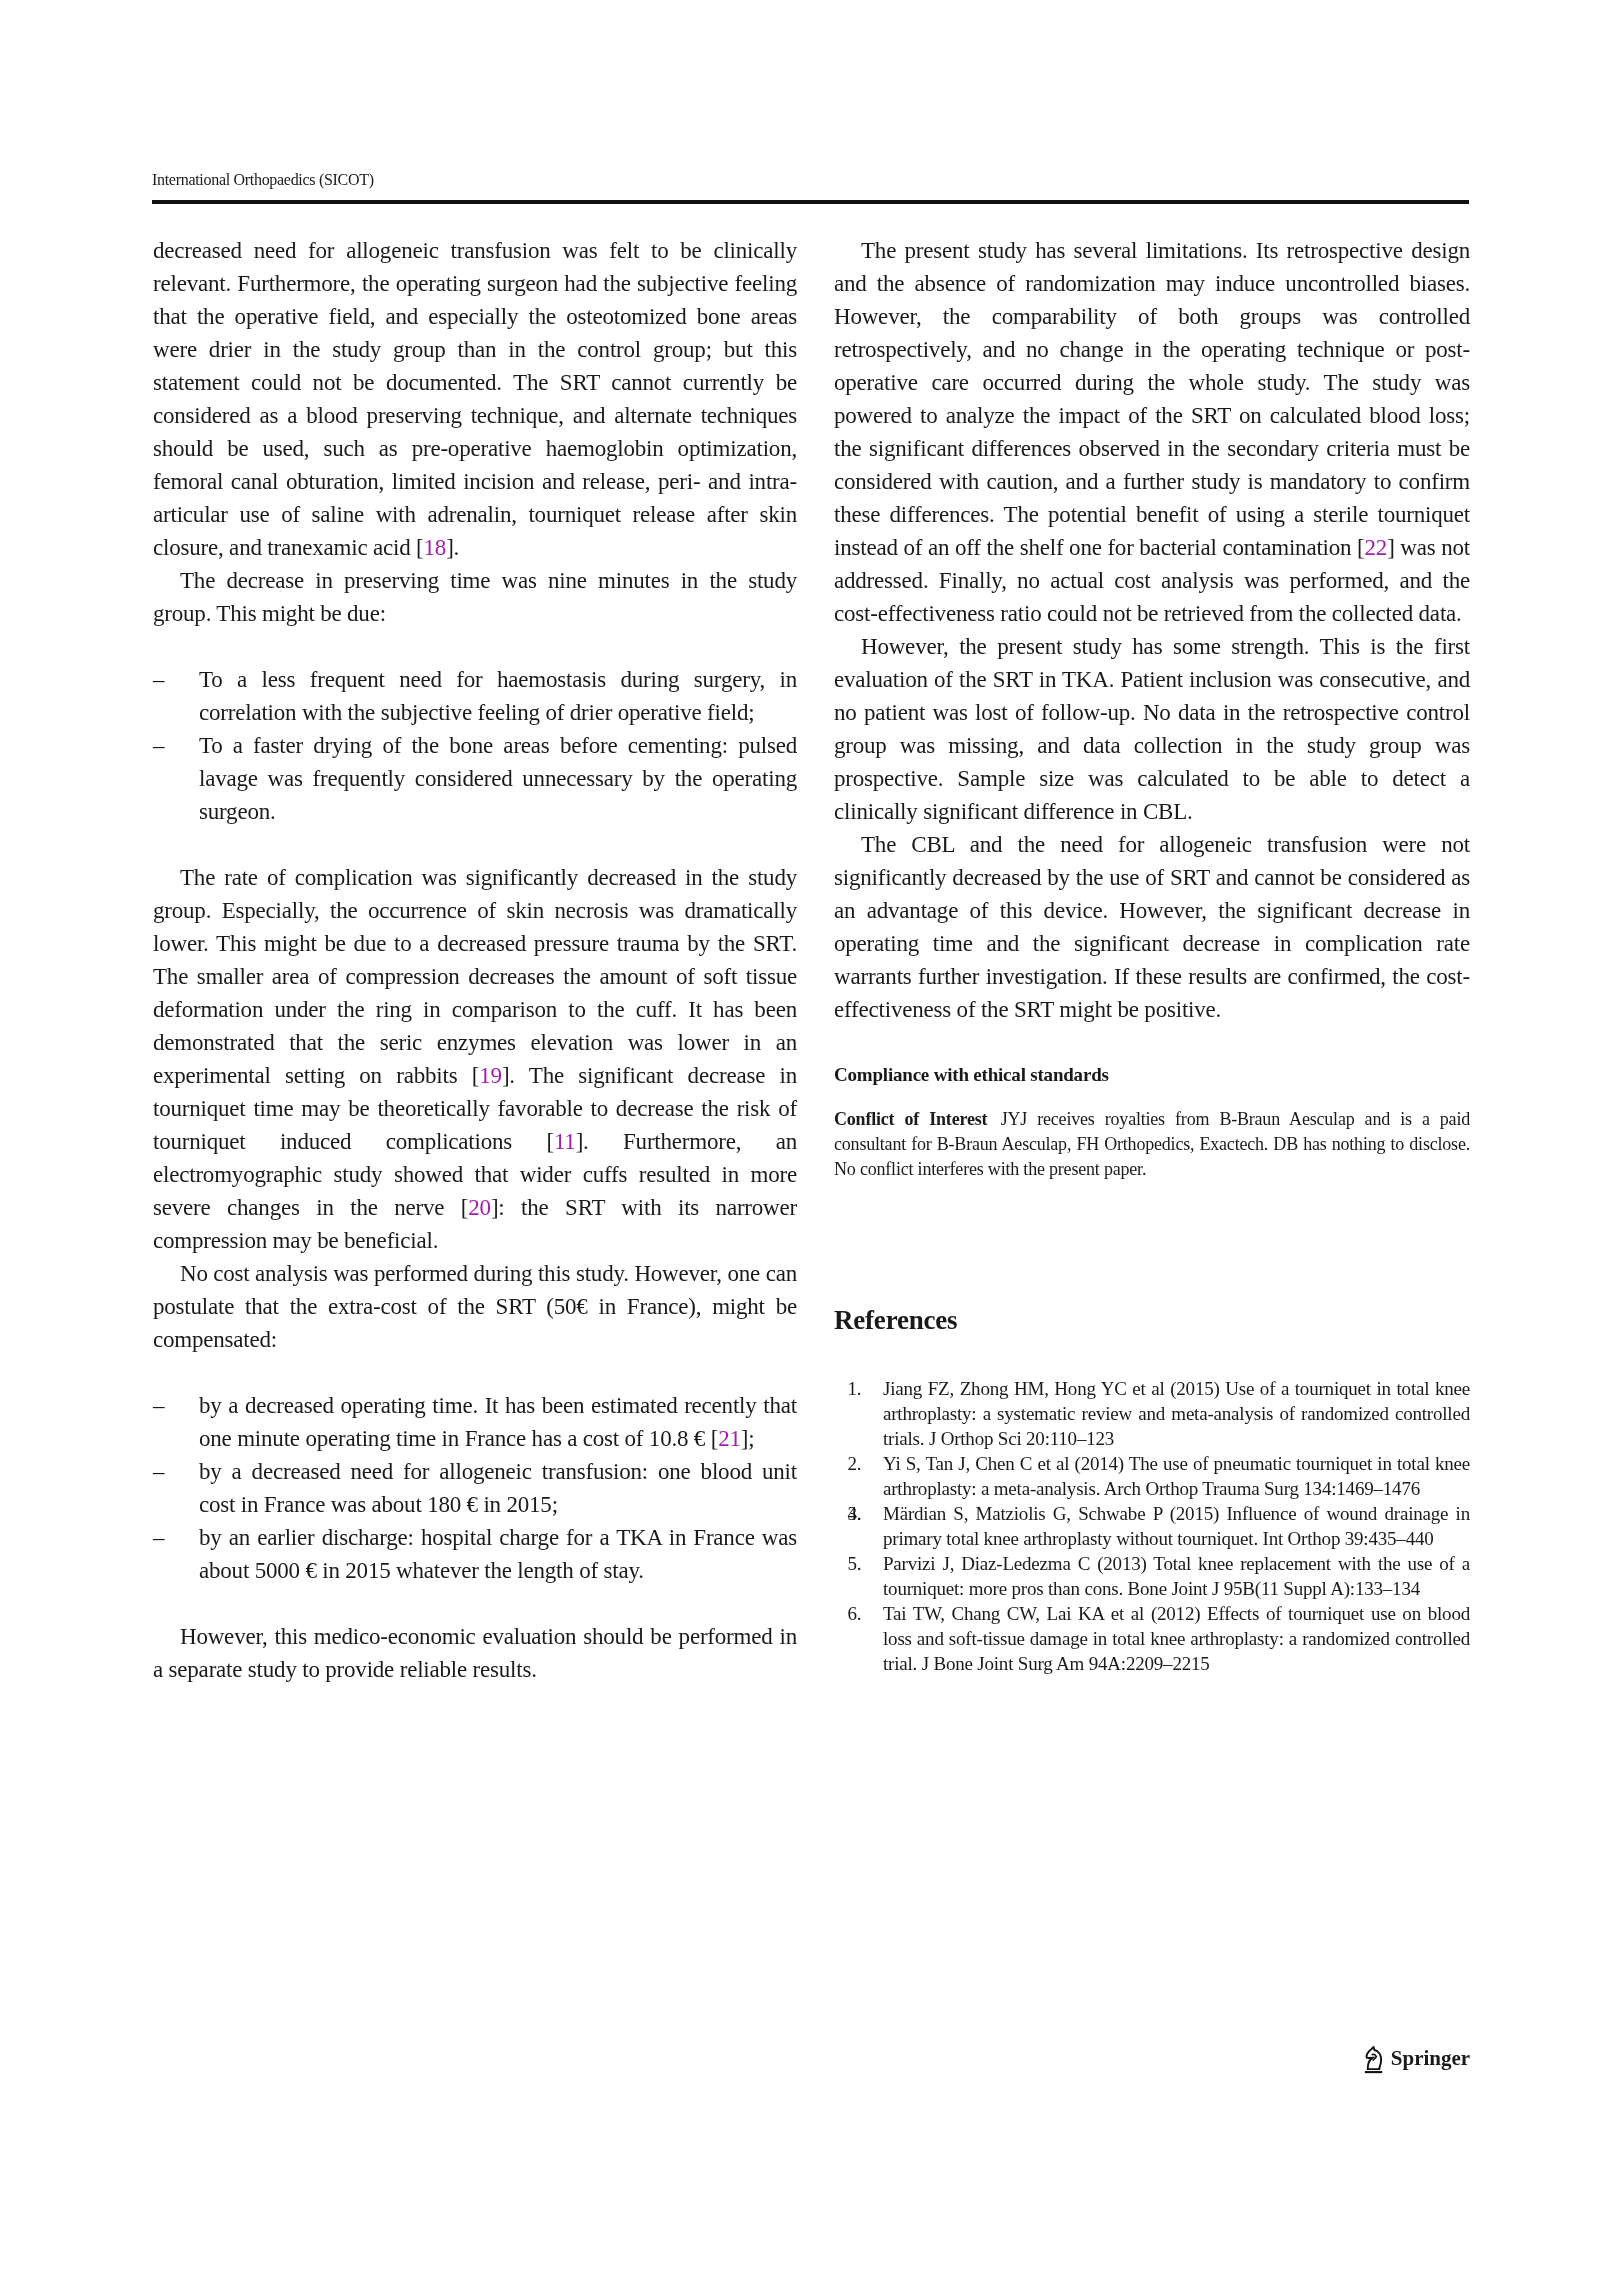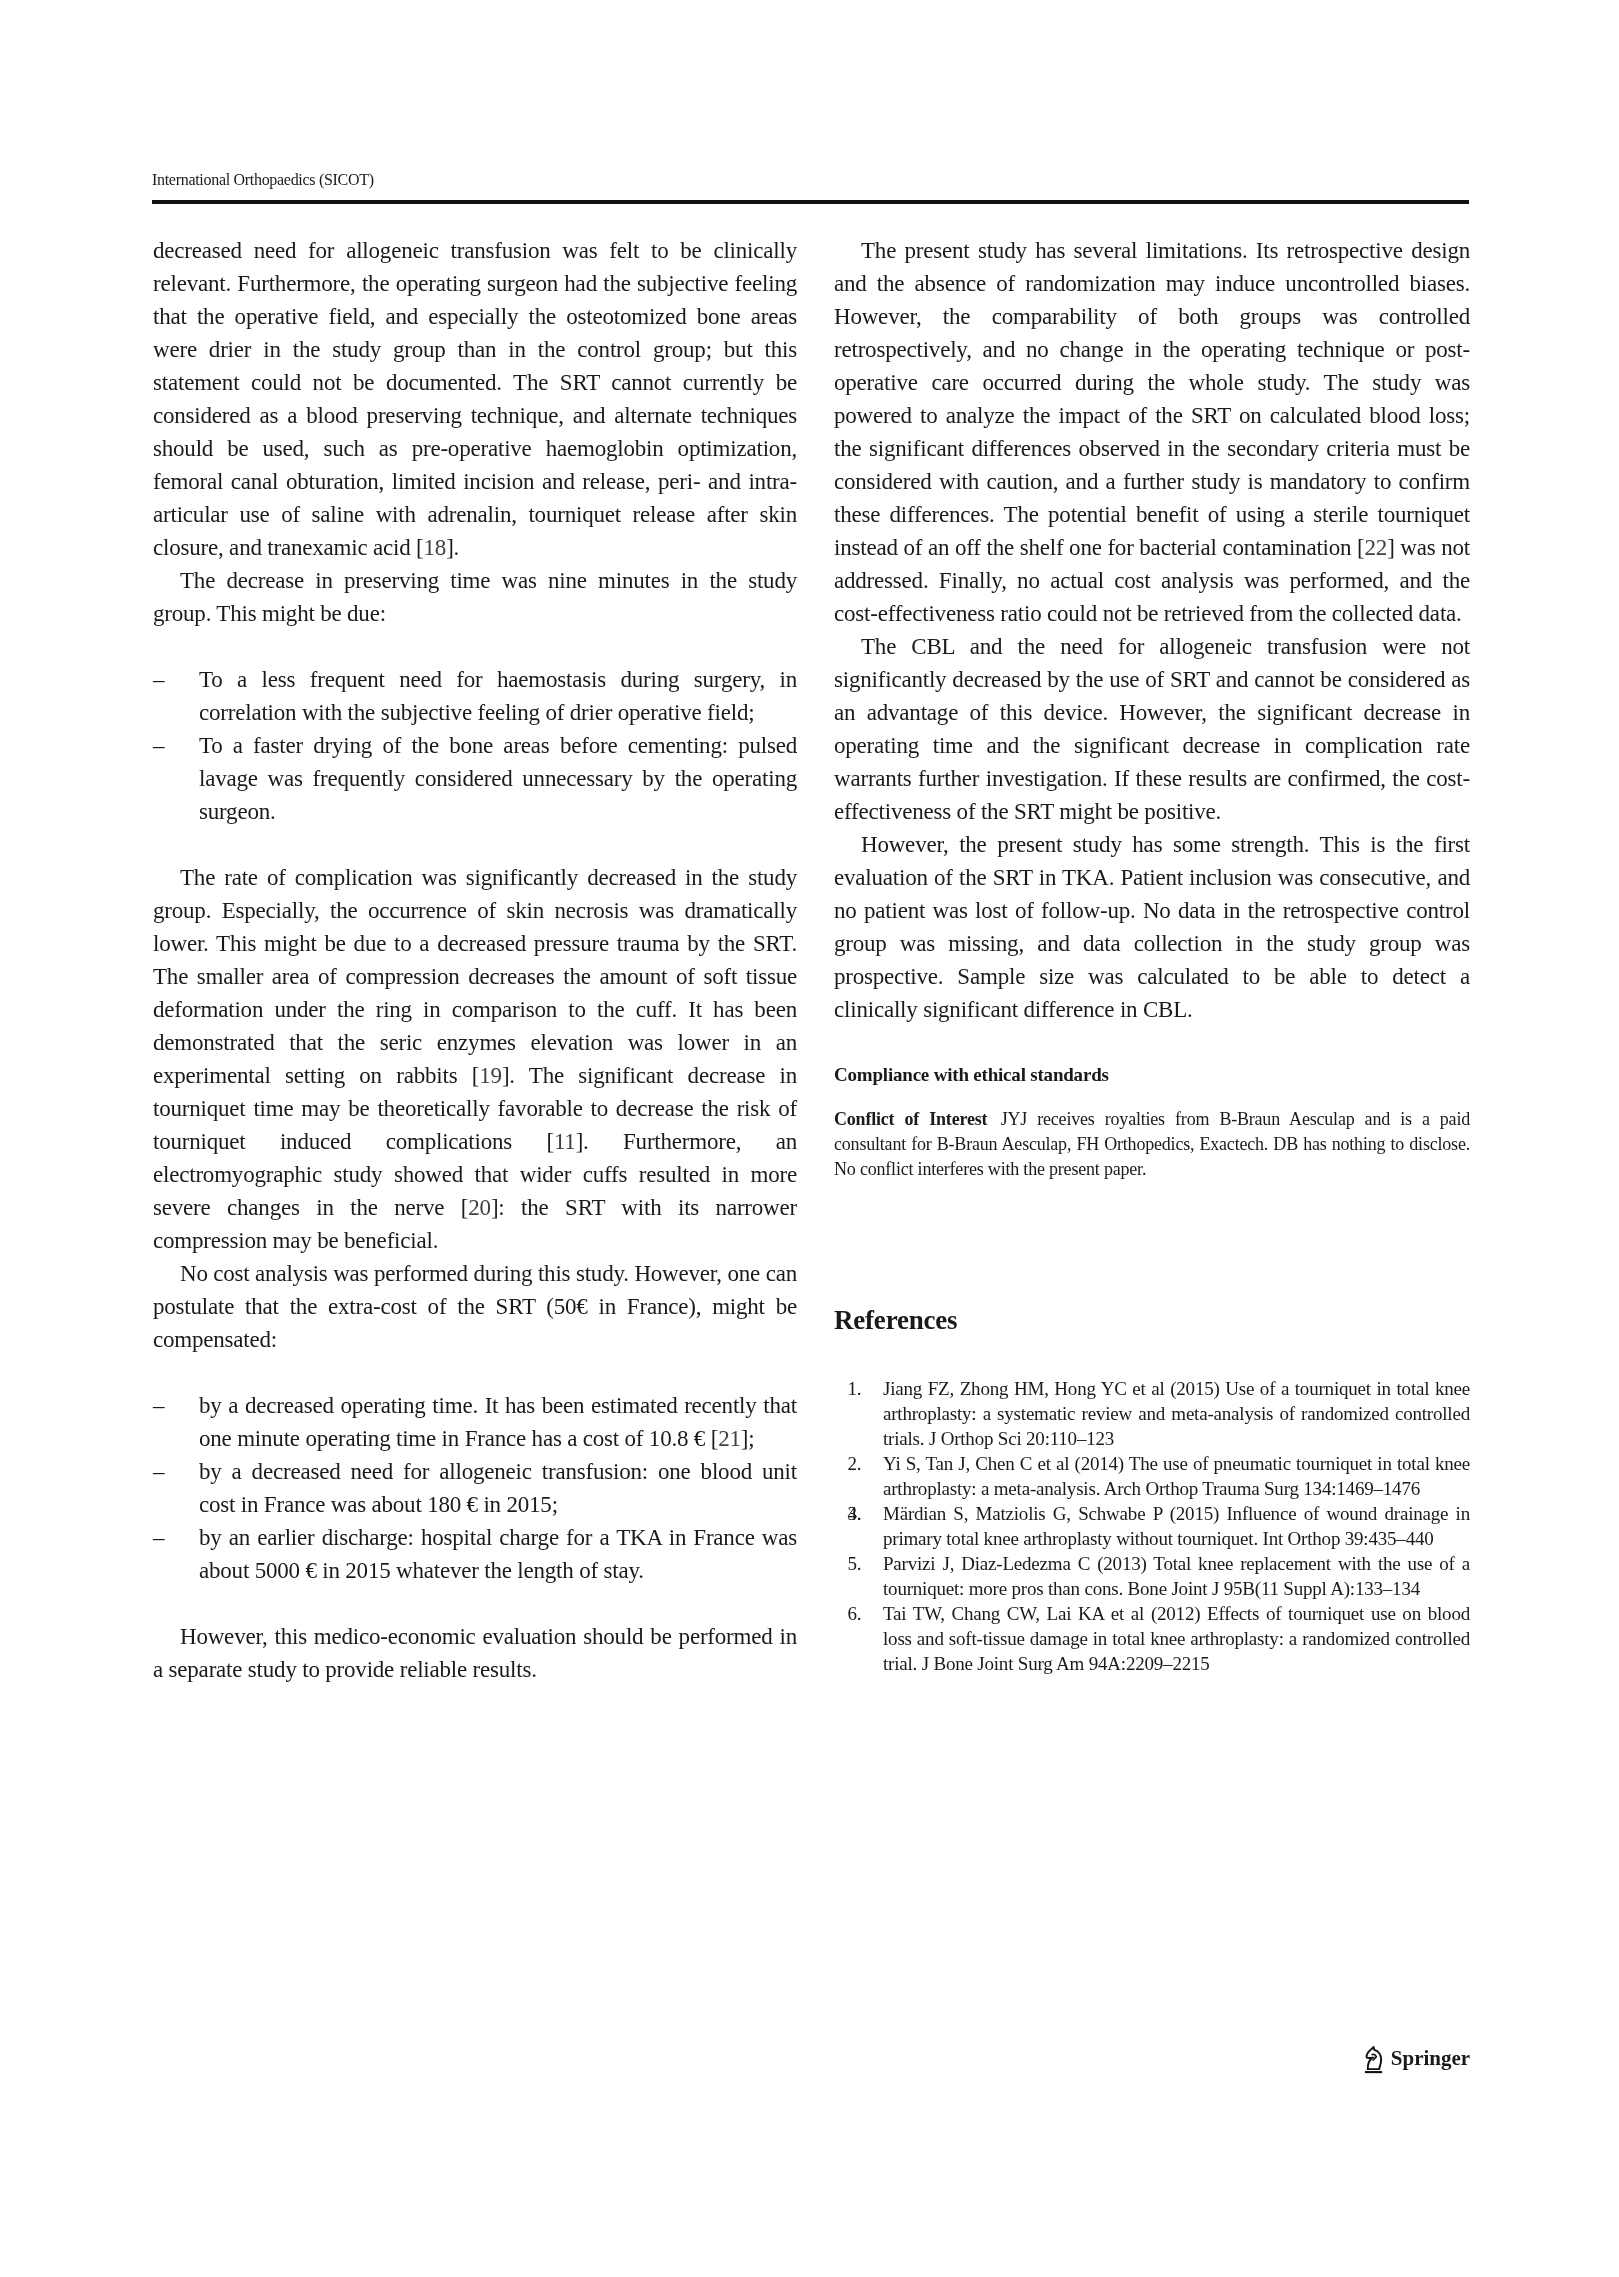--- a/index.html
+++ b/index.html
@@ -9,21 +9,21 @@
   .head-rule { position: absolute; left: 152px; top: 200px; width: 1317px; height: 3.8px; background: #111; }
   .col { position: absolute; top: 234px; font-size: 23px; line-height: 33px; text-align: justify; letter-spacing: -0.2px; }
   .col-left { left: 153px; width: 644px; }
   .col-right { left: 834px; width: 636px; }
   p { margin: 0; text-indent: 0; }
   p.ind { text-indent: 27px; }
   .gap { height: 33px; }
   ul.dash { list-style: none; margin: 0; padding: 0; }
   ul.dash li { position: relative; padding-left: 46px; }
   ul.dash li .dash-mark { position: absolute; left: 0; top: 0; }
-  a.cite { color: #404040; text-decoration: none; }
+  a.cite { color: #a21caf; text-decoration: none; }
   .h-compliance { font-weight: bold; font-size: 19px; margin-top: 35px; line-height: 27px; }
   .coi { font-size: 18px; line-height: 25px; margin-top: 19px; text-align: justify; }
   .coi .coi-label { font-weight: bold; margin-right: 13.4px; }
   .h-refs { font-weight: bold; font-size: 27px; margin-top: 121px; line-height: 35px; }
   ol.refs { list-style: none; margin: 38px 0 0 0; padding: 0; font-size: 19px; line-height: 25px; }
   ol.refs li { position: relative; padding-left: 49px; text-align: justify; }
   ol.refs li .ref-num { position: absolute; left: 13.4px; top: 0; }
   .springer { position: absolute; left: 1362px; top: 2046px; display: flex; gap: 5.8px;
               font-weight: bold; font-size: 21px; }
   .springer svg { width: 23px; height: 29px; }
@@ -50,22 +50,22 @@
     <li><span class="dash-mark">–</span><span>by a decreased operating time. It has been estimated recently that one minute operating time in France has a cost of 10.8 € [</span><a class="cite">21</a><span>];</span></li>
     <li><span class="dash-mark">–</span><span>by a decreased need for allogeneic transfusion: one blood unit cost in France was about 180 € in 2015;</span></li>
     <li><span class="dash-mark">–</span><span>by an earlier discharge: hospital charge for a TKA in France was about 5000 € in 2015 whatever the length of stay.</span></li>
   </ul>
   <div class="gap"></div>
   <p class="ind">However, this medico-economic evaluation should be performed in a separate study to provide reliable results.</p>
 </div>
 
 <div class="col col-right">
   <p class="ind"><span>The present study has several limitations. Its retrospective design and the absence of randomization may induce uncontrolled biases. However, the comparability of both groups was controlled retrospectively, and no change in the operating technique or post-operative care occurred during the whole study. The study was powered to analyze the impact of the SRT on calculated blood loss; the significant differences observed in the secondary criteria must be considered with caution, and a further study is mandatory to confirm these differences. The potential benefit of using a sterile tourniquet instead of an off the shelf one for bacterial contamination [</span><a class="cite">22</a><span>] was not addressed. Finally, no actual cost analysis was performed, and the cost-effectiveness ratio could not be retrieved from the collected data.</span></p>
+  <p class="ind">However, the present study has some strength. This is the first evaluation of the SRT in TKA. Patient inclusion was consecutive, and no patient was lost of follow-up. No data in the retrospective control group was missing, and data collection in the study group was prospective. Sample size was calculated to be able to detect a clinically significant difference in CBL.</p>
   <p class="ind">The CBL and the need for allogeneic transfusion were not significantly decreased by the use of SRT and cannot be considered as an advantage of this device. However, the significant decrease in operating time and the significant decrease in complication rate warrants further investigation. If these results are confirmed, the cost-effectiveness of the SRT might be positive.</p>
-  <p class="ind">However, the present study has some strength. This is the first evaluation of the SRT in TKA. Patient inclusion was consecutive, and no patient was lost of follow-up. No data in the retrospective control group was missing, and data collection in the study group was prospective. Sample size was calculated to be able to detect a clinically significant difference in CBL.</p>
 
   <div class="h-compliance">Compliance with ethical standards</div>
   <div class="coi"><span class="coi-label">Conflict of Interest</span><span>JYJ receives royalties from B-Braun Aesculap and is a paid consultant for B-Braun Aesculap, FH Orthopedics, Exactech. DB has nothing to disclose. No conflict interferes with the present paper.</span></div>
 
   <div class="h-refs">References</div>
   <ol class="refs">
     <li><span class="ref-num">1.</span><span>Jiang FZ, Zhong HM, Hong YC et al (2015) Use of a tourniquet in total knee arthroplasty: a systematic review and meta-analysis of randomized controlled trials. J Orthop Sci 20:110–123</span></li>
     <li><span class="ref-num">2.</span><span>Yi S, Tan J, Chen C et al (2014) The use of pneumatic tourniquet in total knee arthroplasty: a meta-analysis. Arch Orthop Trauma Surg 134:1469–1476</span></li>
     <li><span class="ref-num">3.</span></li>
     <li><span class="ref-num">4.</span><span>Märdian S, Matziolis G, Schwabe P (2015) Influence of wound drainage in primary total knee arthroplasty without tourniquet. Int Orthop 39:435–440</span></li>

